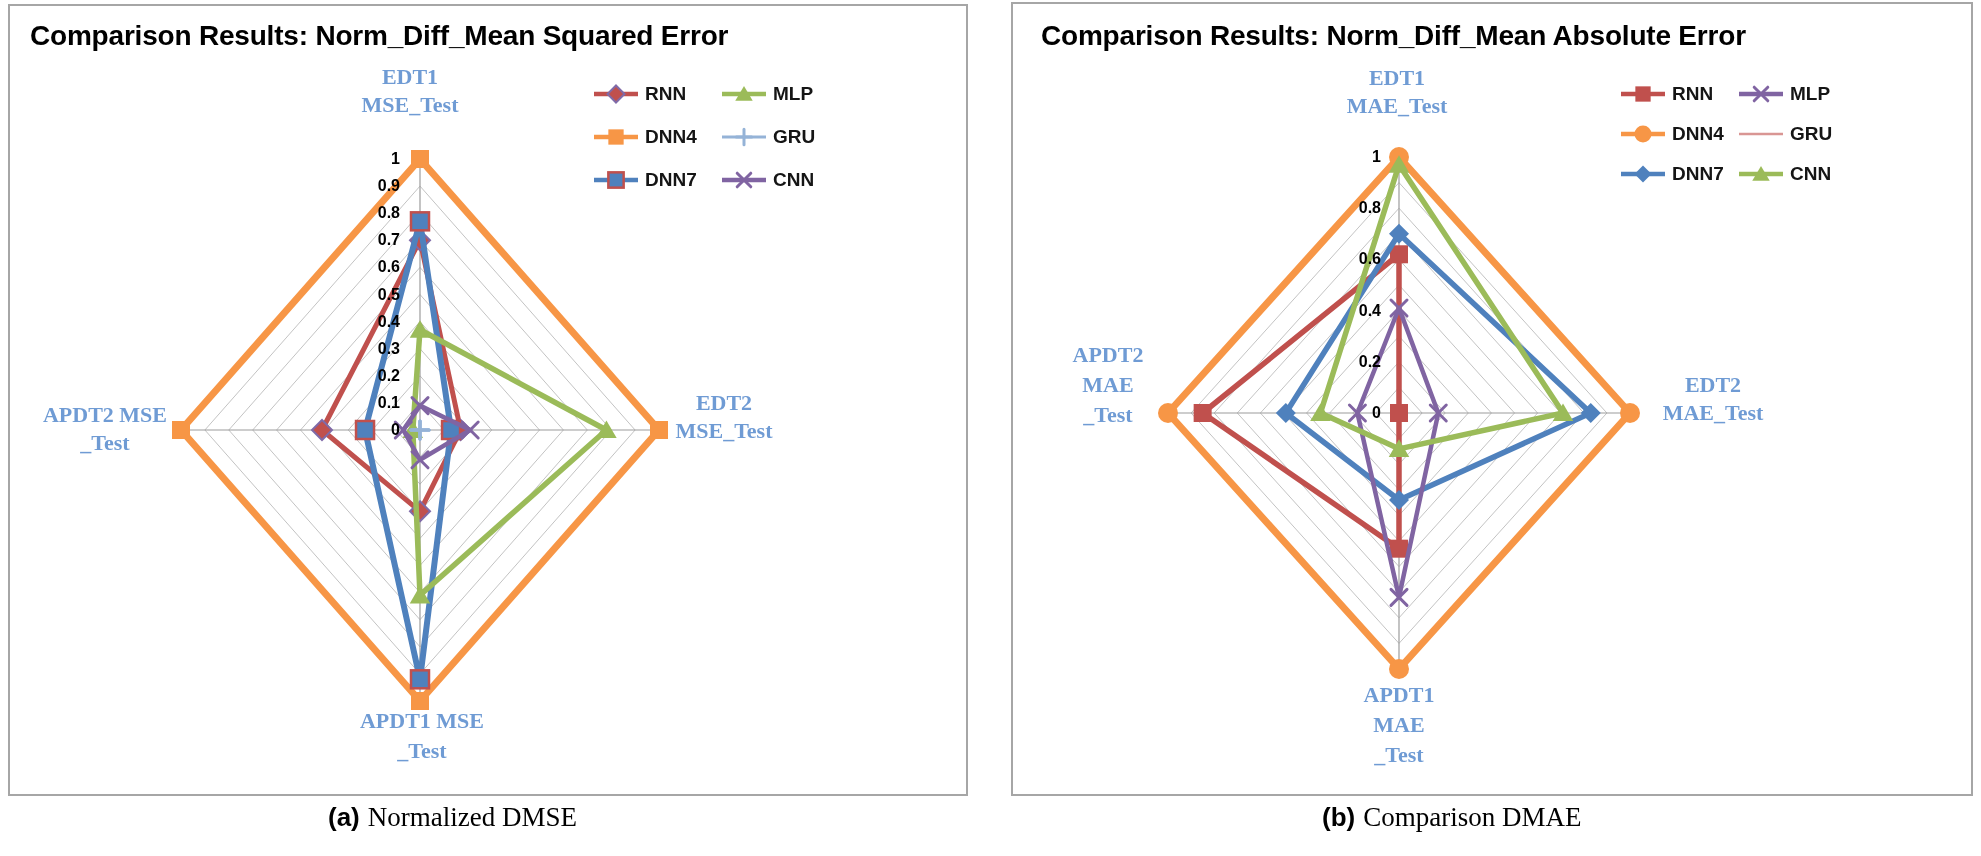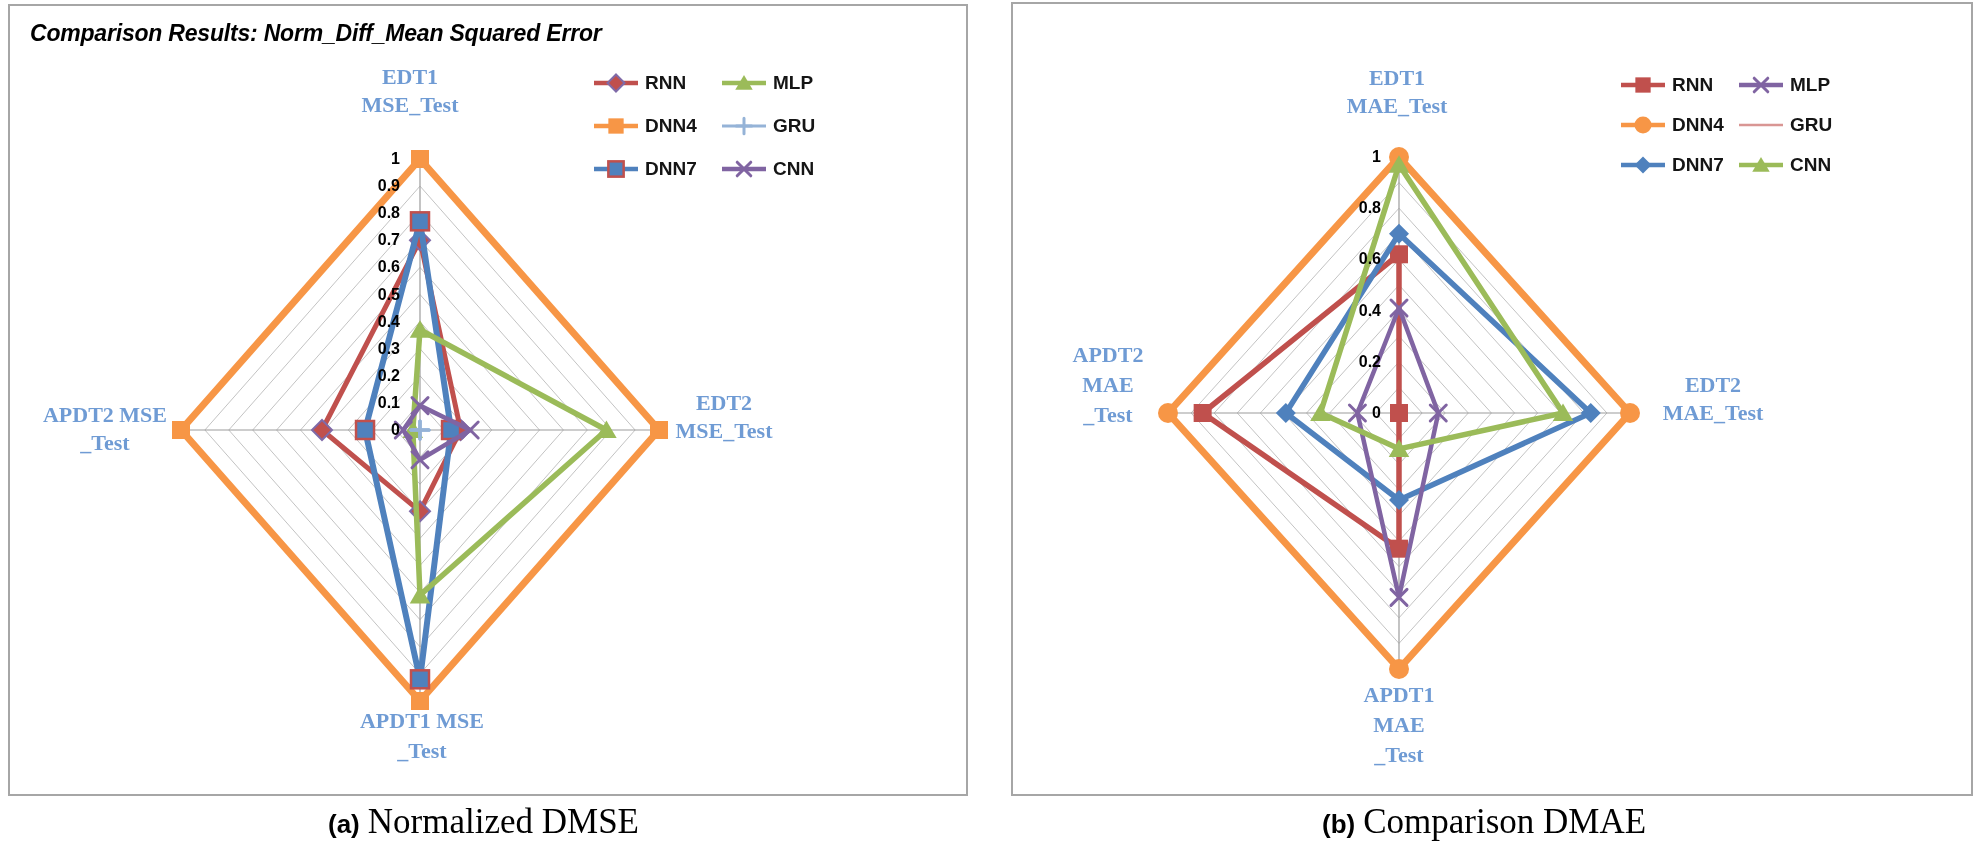--- a/index.html
+++ b/index.html
@@ -1,33 +1,33 @@
 <!DOCTYPE html>
 <html><head>
 <meta charset="utf-8">
 <style>
   html,body{margin:0;padding:0;background:#ffffff;}
   body{width:1981px;height:856px;position:relative;font-family:"Liberation Sans",sans-serif;overflow:hidden;}
   .panel{position:absolute;background:#ffffff;border:2px solid #a6a6a6;}
   #panel-a{left:8px;top:4px;width:956px;height:788px;}
   #panel-b{left:1011px;top:2px;width:958px;height:790px;}
-  .chart-title{position:absolute;font-family:"Liberation Sans",sans-serif;font-weight:700;font-size:23px;color:#000;white-space:nowrap;letter-spacing:-0.2px;font-style:italic;}
+  .chart-title{position:absolute;font-family:"Liberation Sans",sans-serif;font-weight:700;font-size:28px;color:#000;white-space:nowrap;letter-spacing:-0.2px;}
   #panel-a .chart-title{left:20px;top:14px;}
   #panel-b .chart-title{left:28px;top:16px;}
   .radar-mount{position:absolute;left:0;top:0;}
   .legend{position:absolute;display:grid;}
   #panel-a .legend{left:582px;top:66px;grid-template-columns:128px 150px;grid-auto-rows:43px;}
   #panel-b .legend{left:606px;top:70px;grid-template-columns:118px 128px;grid-auto-rows:40px;}
-  .legend-item{display:flex;gap:5px;}
+  .legend-item{display:flex;align-items:center;gap:5px;}
   .legend-label{font-family:"Liberation Sans",sans-serif;font-weight:700;font-size:19px;color:#151515;}
   .caption{position:absolute;display:flex;align-items:baseline;gap:8px;white-space:nowrap;}
   #caption-a{left:328px;top:802px;}
   #caption-b{left:1322px;top:802px;}
   .caption .cap-marker{font-family:"Liberation Sans",sans-serif;font-weight:700;font-size:26px;color:#000;}
-  .caption .cap-text{font-family:"Liberation Serif",serif;font-size:35px;color:#000;}
+  .caption .cap-text{font-family:"Liberation Serif",serif;font-size:27px;color:#000;}
   svg text{user-select:none;}
 </style>
 </head>
 <body>
 
 <div class="panel" id="panel-a">
   <div class="chart-title">Comparison Results: Norm_Diff_Mean Squared Error</div>
   <div class="radar-mount" id="radarA"><svg width="956" height="788" viewBox="0 0 956 788">
         <g stroke="#c3c3c3" fill="none" stroke-width="1">
           <polygon points="410,396.9 433.9,424 410,451.1 386.1,424"></polygon>
@@ -145,20 +145,21 @@
         <svg width="48" height="22" viewBox="0 0 48 22">
           <line x1="2" y1="11" x2="46" y2="11" stroke="#8064A2" stroke-width="4.5"></line>
           <path d="M17.2 4.2L30.8 17.8M17.2 17.8L30.8 4.2" stroke="#8064A2" stroke-width="3" fill="none" stroke-linecap="round"></path>
         </svg>
         <span class="legend-label">CNN</span>
       </div>
     </div>
 </div>
 
 <div class="panel" id="panel-b">
+  <div class="chart-title">Comparison Results: Norm_Diff_Mean Absolute Error</div>
   <div class="radar-mount" id="radarB"><svg width="958" height="790" viewBox="0 0 958 790">
         <g stroke="#c3c3c3" fill="none" stroke-width="1">
           <polygon points="386,383.4 409.1,409 386,434.6 362.9,409"></polygon>
           <polygon points="386,357.8 432.2,409 386,460.2 339.8,409"></polygon>
           <polygon points="386,332.2 455.3,409 386,485.8 316.7,409"></polygon>
           <polygon points="386,306.6 478.4,409 386,511.4 293.6,409"></polygon>
           <polygon points="386,281 501.5,409 386,537 270.5,409"></polygon>
           <polygon points="386,255.39999999999998 524.6,409 386,562.6 247.39999999999998,409"></polygon>
           <polygon points="386,229.79999999999998 547.7,409 386,588.2 224.29999999999998,409"></polygon>
           <polygon points="386,204.2 570.8,409 386,613.8 201.2,409"></polygon>

